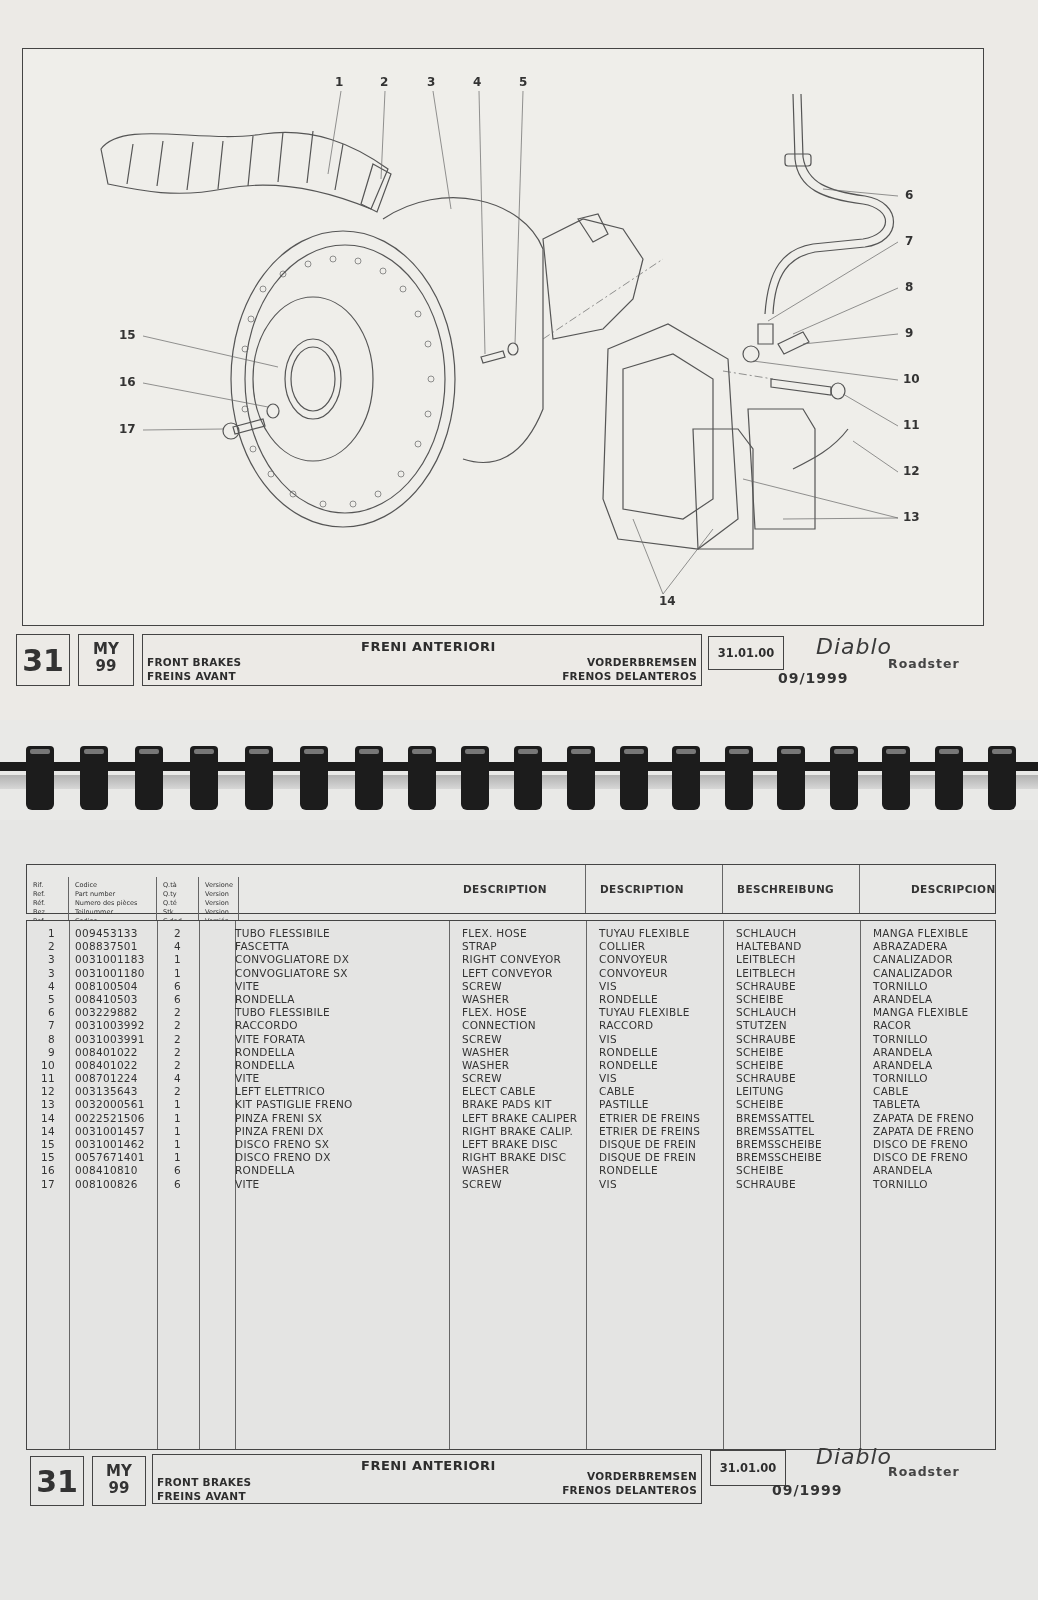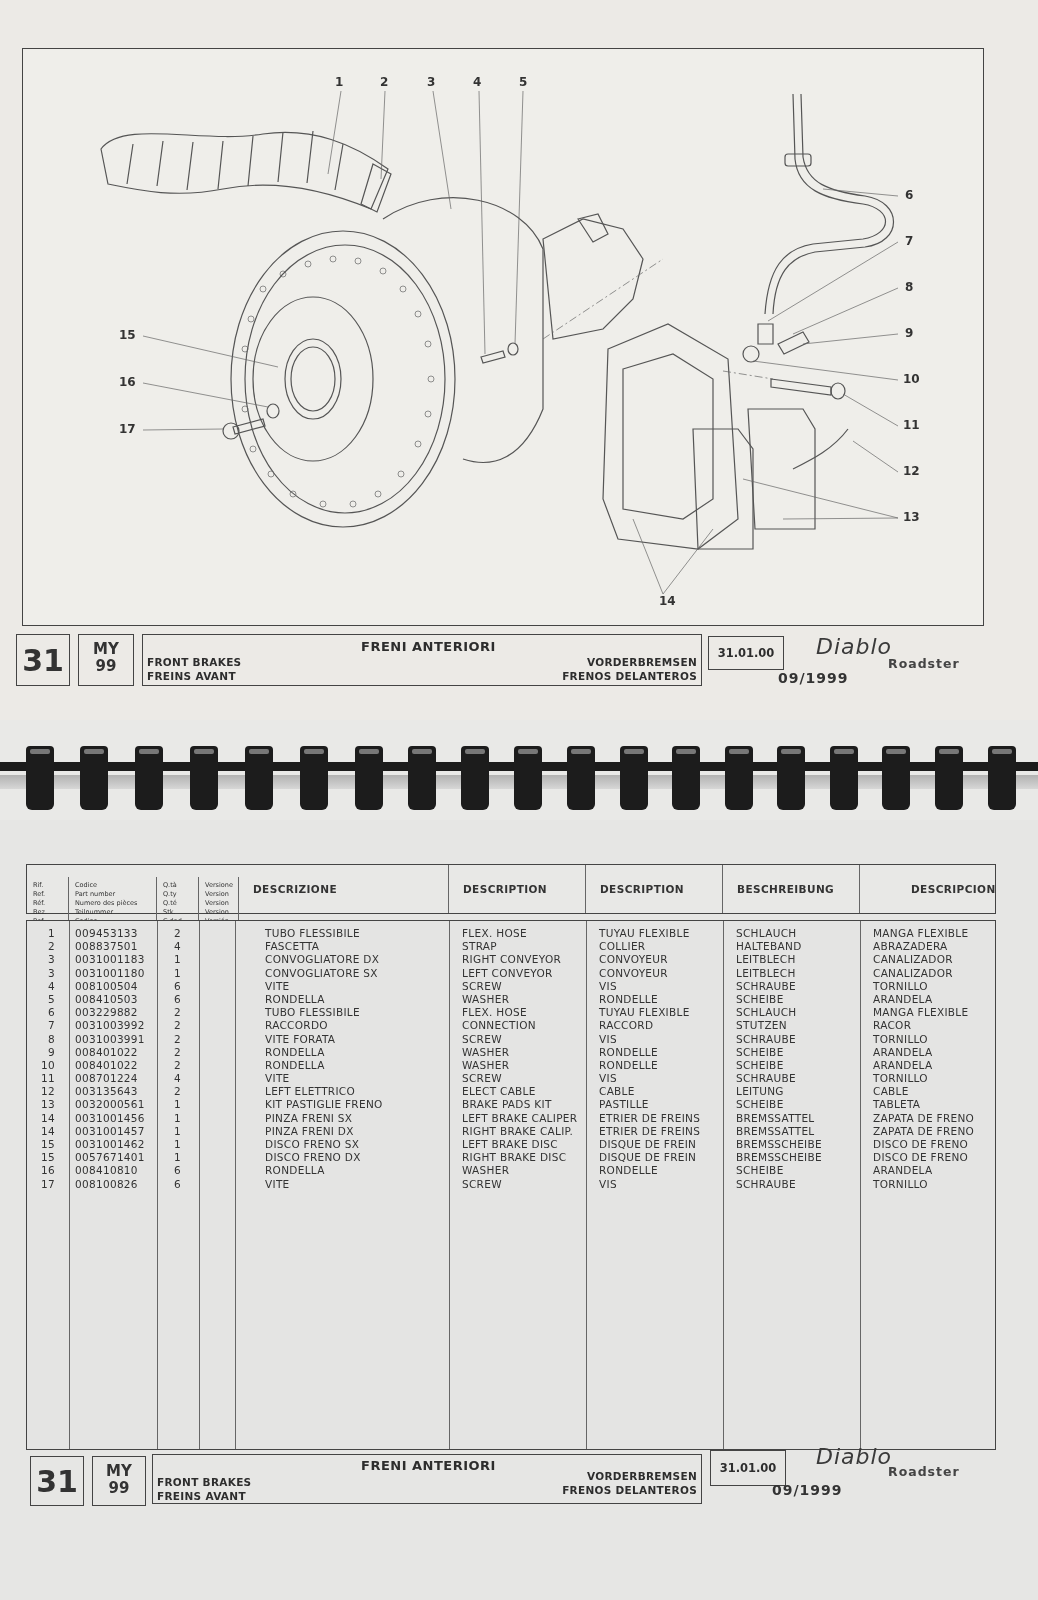--- a/index.html
+++ b/index.html
@@ -65,21 +65,21 @@
     position: absolute; left: 26px; top: 920px; width: 970px; height: 530px;
     border: 1.5px solid #444; background: #e4e4e3;
   }
   .col-div { position:absolute; top:0; bottom:0; width:1px; background:#666; }
   .rows { position:absolute; top: 6px; left:0; width:100%; }
   .row { position: relative; height: 13.2px; font-size: 10.5px; letter-spacing: 0.3px; color:#333; }
   .row span { position: absolute; white-space: nowrap; top: 0; }
   .c-ref { left: 0; width: 28px; text-align: right; }
   .c-code { left: 48px; }
   .c-qty { left: 128px; width: 26px; text-align: right; }
-  .c-it { left: 238px; }
+  .c-it { left: 208px; }
   .c-en { left: 435px; }
   .c-fr { left: 572px; }
   .c-de { left: 709px; }
   .c-es { left: 846px; }
 </style>
 </head>
 <body>
 
 <div class="page page-top">
 
@@ -265,21 +265,20 @@
     <div>Stk.</div>
     <div>C.dad</div>
   </div>
   <div class="th-cell th-small" style="left:172px;width:40px">
     <div>Versione</div>
     <div>Version</div>
     <div>Version</div>
     <div>Version</div>
     <div>Versión</div>
   </div>
-  <div class="th-cell th-big" style="left:212px;width:210px">DESCRIZIONE</div>
   <div class="th-cell th-big" style="left:422px;width:137px">DESCRIPTION</div>
   <div class="th-cell th-big" style="left:559px;width:137px">DESCRIPTION</div>
   <div class="th-cell th-big" style="left:696px;width:137px">BESCHREIBUNG</div>
   <div class="th-cell th-big" style="left:870px;width:137px;border-right:none">DESCRIPCION</div>
 </div>
 
 <div class="table-body">
   <div class="col-div" style="left:42px"></div>
   <div class="col-div" style="left:130px"></div>
   <div class="col-div" style="left:172px"></div>
@@ -424,21 +423,21 @@
         <span class="c-code">0032000561</span>
         <span class="c-qty">1</span>
         <span class="c-it">KIT PASTIGLIE FRENO</span>
         <span class="c-en">BRAKE PADS KIT</span>
         <span class="c-fr">PASTILLE</span>
         <span class="c-de">SCHEIBE</span>
         <span class="c-es">TABLETA</span>
       </div>
       <div class="row">
         <span class="c-ref">14</span>
-        <span class="c-code">0031001456</span>
+        <span class="c-code">0022521506</span>
         <span class="c-qty">1</span>
         <span class="c-it">PINZA FRENI SX</span>
         <span class="c-en">LEFT BRAKE CALIPER</span>
         <span class="c-fr">ETRIER DE FREINS</span>
         <span class="c-de">BREMSSATTEL</span>
         <span class="c-es">ZAPATA DE FRENO</span>
       </div>
       <div class="row">
         <span class="c-ref">14</span>
         <span class="c-code">0031001457</span>

